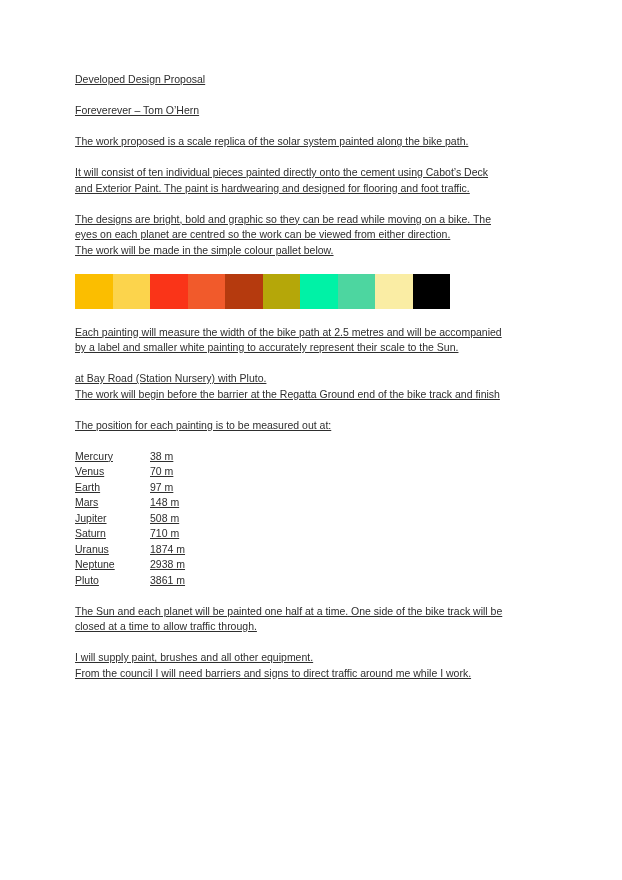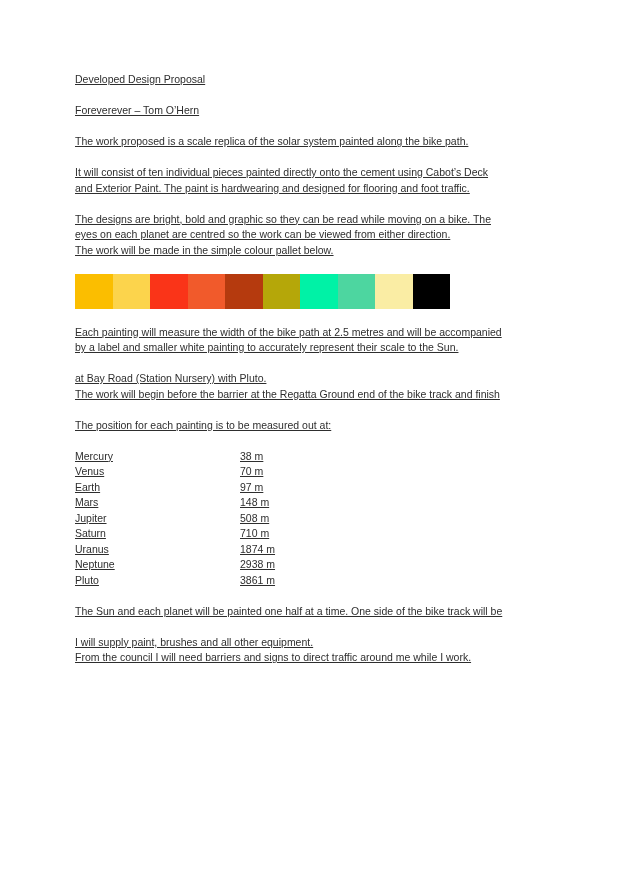--- a/index.html
+++ b/index.html
@@ -43,29 +43,27 @@
     height: 35px;
     flex: 0 0 37.5px;
   }
   .planet-table {
     margin: 0 0 15.5px 0;
   }
   .planet-row {
     display: flex;
     height: 15.5px;
     line-height: 15.5px;
-    gap: 44px;
   }
   .planet-name {
     width: 75px;
     flex: 0 0 75px;
   }
   .planet-distance {
     white-space: nowrap;
-    margin-left: 46px;
   }
 </style>
 </head>
 <body>
 
 <div class="page">
   <div class="content">
 
     <p class="para">Developed Design Proposal</p>
 
@@ -145,20 +143,21 @@
         <span class="planet-distance">2938 m</span>
       </div>
       <div class="planet-row">
         <span class="planet-name">Pluto</span>
         <span class="planet-distance">3861 m</span>
       </div>
     </div>
 
     <p class="para">
       <span class="line">The Sun and each planet will be painted one half at a time. One side of the bike track will be</span>
+      <span class="line">closed at a time to allow traffic through.</span>
     </p>
 
     <p class="para">
       <span class="line">I will supply paint, brushes and all other equipment.</span>
       <span class="line">From the council I will need barriers and signs to direct traffic around me while I work.</span>
     </p>
 
   </div>
 </div>
 

